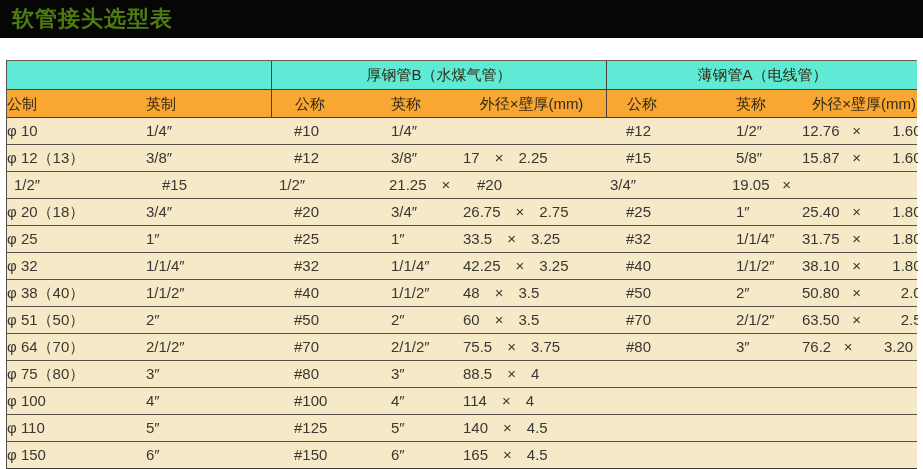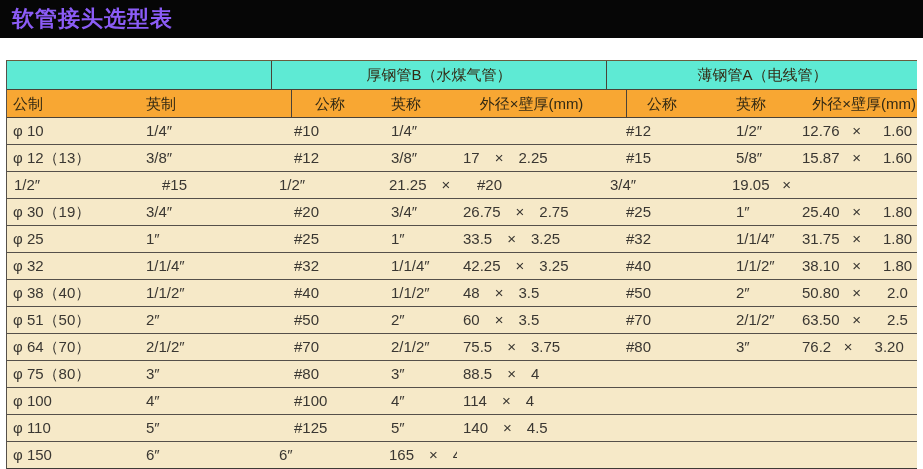--- a/index.html
+++ b/index.html
@@ -7,21 +7,21 @@
     width:923px;height:469px;overflow:hidden;
     font-family:"Liberation Sans","DejaVu Sans",sans-serif;
     -webkit-font-smoothing:antialiased;
   }
   
   .title-bar{
     position:absolute;left:0;top:0;width:923px;height:38px;
     background:#060606;display:flex;align-items:center;
   }
   .title-bar .title{
-    color:#8b5cf6;font-size:22px;font-weight:bold;
+    color:#4d7c0f;font-size:22px;font-weight:bold;
     padding-left:12px;letter-spacing:1px;
   }
   
   .seltable{
     position:absolute;left:6px;top:60px;width:911px;
     border-top:1px solid #6b5c3f;
     border-left:1px solid #55504a;
     border-bottom:2px solid #3f3b36;
     box-sizing:border-box;
     font-size:15px;color:#3a3732;
@@ -33,42 +33,42 @@
   }
   .hdr-group .gcell{text-align:center;}
   .hdr-group .gcell.sep{border-left:1px solid #4a4238;}
   .hdr-cols{
     display:grid;grid-template-columns:132px 132px 112px 74px 149px 126px 70px 116px;
     background:#F8A733;height:27px;line-height:27px;
     border-top:1px solid #4a4238;border-bottom:1px solid #4a4238;
     color:#332a14;
   }
   .hdr-cols .hcell{white-space:nowrap;}
-  .hdr-cols .hcell.sep{border-left:1px solid #4a4238;margin-left:20px;}
-  .pad-metric{padding-left:6px;}
+  .hdr-cols .hcell.sep{border-left:1px solid #4a4238;}
+  .pad-metric{}
   .pad-imperial{padding-left:7px;}
   .pad-bnom{padding-left:23px;}
   .pad-binch{padding-left:8px;}
   .pad-anom{padding-left:20px;}
   .pad-ainch{padding-left:4px;}
   .odhdr-b{text-align:center;}
   .odhdr-a{text-align:right;padding-right:2px;}
   
   .rows .trow{
     display:grid;grid-template-columns:132px 132px 112px 74px 149px 126px 70px 116px;
     background:#F6E9C8;height:26px;line-height:26px;
     border-bottom:1px solid #55504a;
   }
   .rows .trow:last-child{border-bottom:none;}
   .cell{white-space:nowrap;overflow:hidden;}
   .od-b{display:flex;gap:15px;padding-left:6px;}
   .od-a{display:grid;grid-template-columns:1fr 34px 48px;padding-right:5px;}
   .od-a .odv{text-align:right;}
   .od-a .xsign{text-align:center;}
-  .od-a .wallv{text-align:center;}
+  .od-a .wallv{text-align:right;}
 </style>
 </head>
 <body>
 
 <div class="title-bar">
   <span class="title">软管接头选型表</span>
 </div>
 
 <div class="seltable">
   <div class="hdr-group">
@@ -137,21 +137,21 @@
     <div class="cell pad-anom">#20</div>
     <div class="cell pad-ainch">3/4″</div>
     <div class="cell od-a">
       <span class="odv">19.05</span>
       <span class="xsign">×</span>
       <span class="wallv">1.80</span>
     </div>
   </div>
 
   <div class="trow">
-    <div class="cell pad-metric">φ 30（19）</div>
+    <div class="cell pad-metric">φ 20（18）</div>
     <div class="cell pad-imperial">3/4″</div>
     <div class="cell pad-bnom">#20</div>
     <div class="cell pad-binch">3/4″</div>
     <div class="cell od-b">
       <span>26.75</span>
       <span>×</span>
       <span>2.75</span>
     </div>
     <div class="cell pad-anom">#25</div>
     <div class="cell pad-ainch">1″</div>
@@ -310,20 +310,21 @@
     <div class="cell od-a">
       <span class="odv"></span>
       <span class="xsign"></span>
       <span class="wallv"></span>
     </div>
   </div>
 
   <div class="trow">
     <div class="cell pad-metric">φ 150</div>
     <div class="cell pad-imperial">6″</div>
+    <div class="cell pad-bnom">#150</div>
     <div class="cell pad-binch">6″</div>
     <div class="cell od-b">
       <span>165</span>
       <span>×</span>
       <span>4.5</span>
     </div>
     <div class="cell pad-anom"></div>
     <div class="cell pad-ainch"></div>
     <div class="cell od-a">
       <span class="odv"></span>

